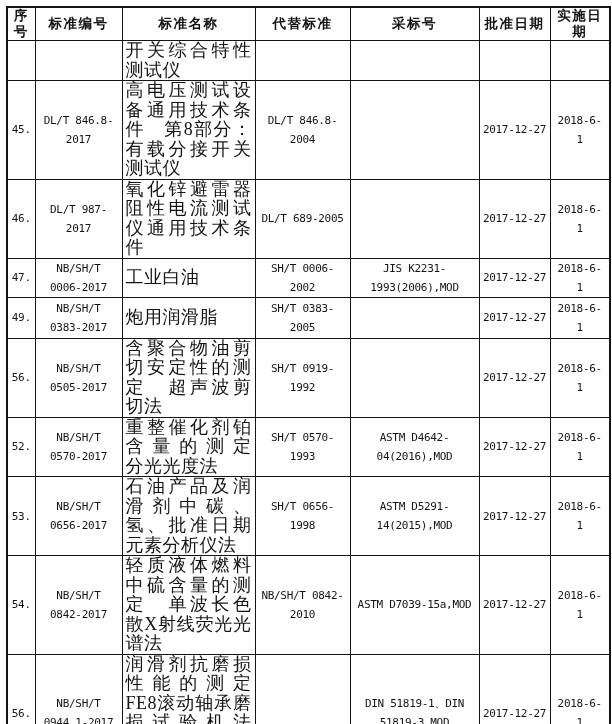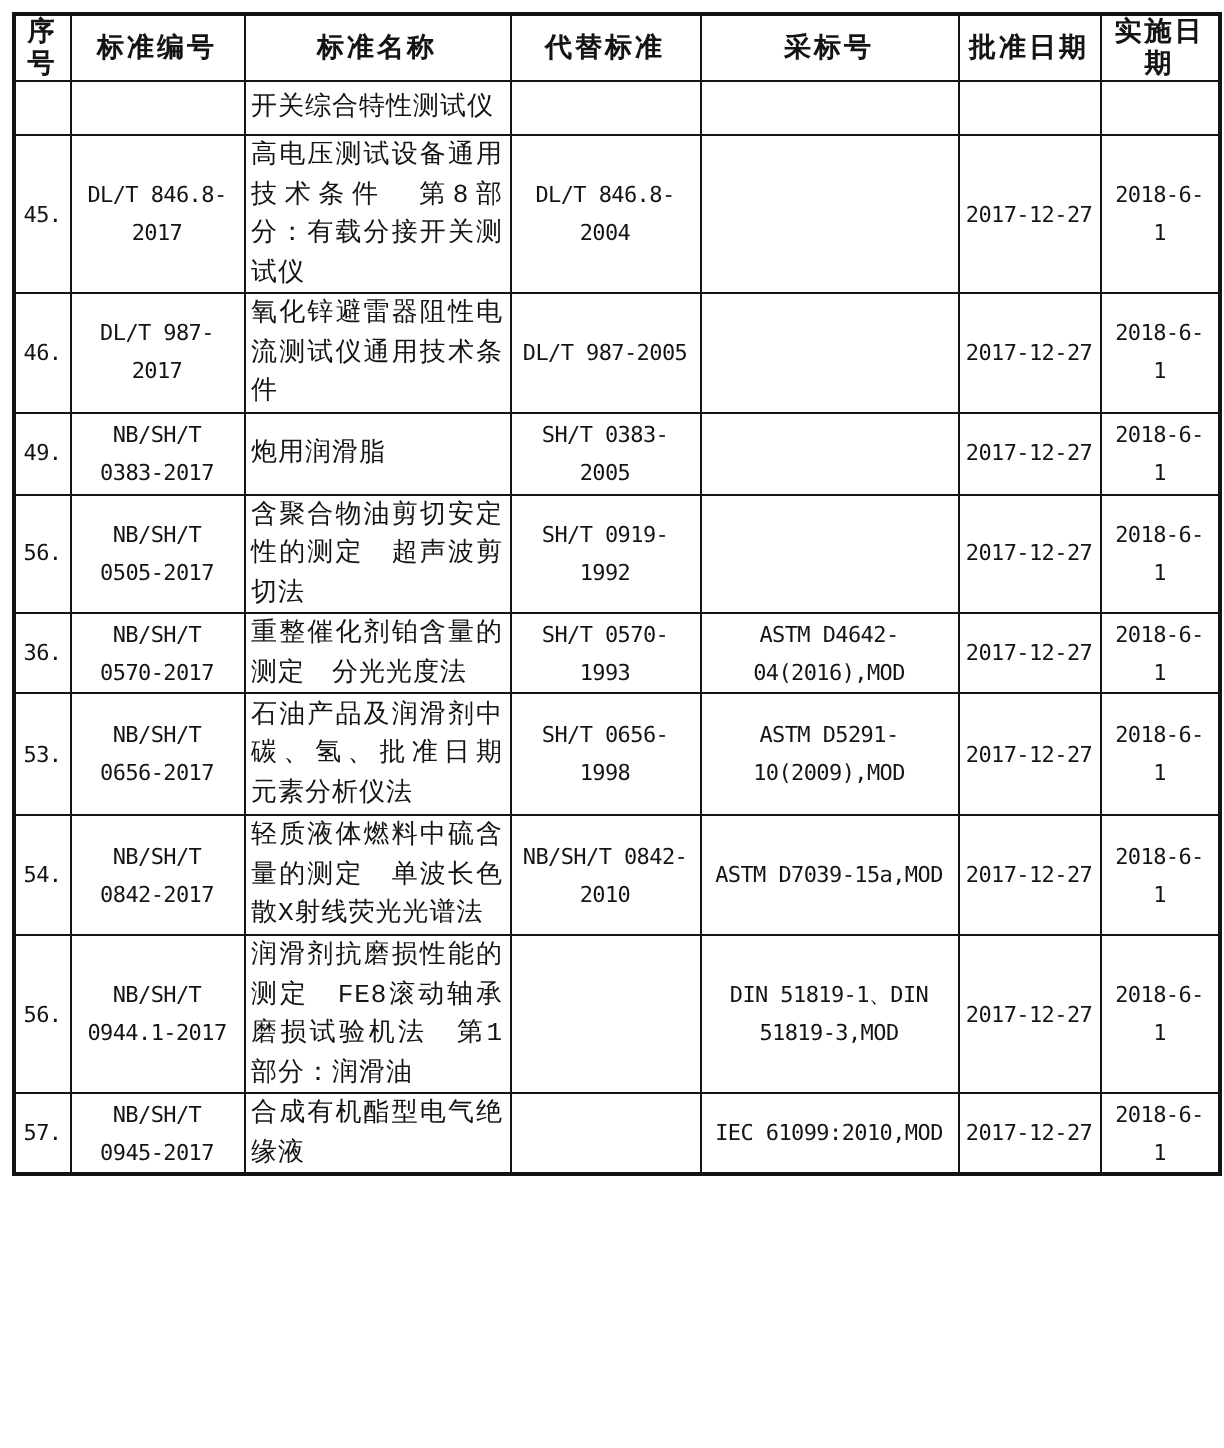--- a/index.html
+++ b/index.html
@@ -40,22 +40,22 @@
   }
   td.num {
     font-family: "DejaVu Sans Mono", monospace;
     font-size: 11px;
     letter-spacing: -0.3px;
     line-height: 19px;
     text-align: center;
     white-space: pre-line;
   }
   td.name {
-    font-family: Liberation Mono, monospace;
-    font-size: 13px;
+    font-family: Liberation Serif, serif;
+    font-size: 18px;
     line-height: 19.5px;
     text-align: justify;
     text-justify: inter-character;
     letter-spacing: 0.5px;
     padding: 0 4px;
   }
 </style>
 </head>
 <body>
 
@@ -103,22 +103,35 @@
         <td class="num"></td>
         <td class="num">2017-12-27</td>
         <td class="num">2018-6-
 1</td>
       </tr>
       <tr style="height:37px">
         <td class="num">46.</td>
         <td class="num">DL/T 987-
 2017</td>
         <td class="name">氧化锌避雷器阻性电流测试仪通用技术条件</td>
-        <td class="num">DL/T 987-2005</td>
-        <td class="num"></td>
+        <td class="num">DL/T 689-2005</td>
+        <td class="num"></td>
+        <td class="num">2017-12-27</td>
+        <td class="num">2018-6-
+1</td>
+      </tr>
+      <tr style="height:38px">
+        <td class="num">47.</td>
+        <td class="num">NB/SH/T
+0006-2017</td>
+        <td class="name">工业白油</td>
+        <td class="num">SH/T 0006-
+2002</td>
+        <td class="num">JIS K2231-
+1993(2006),MOD</td>
         <td class="num">2017-12-27</td>
         <td class="num">2018-6-
 1</td>
       </tr>
       <tr style="height:41px">
         <td class="num">49.</td>
         <td class="num">NB/SH/T
 0383-2017</td>
         <td class="name">炮用润滑脂</td>
         <td class="num">SH/T 0383-
@@ -134,41 +147,41 @@
 0505-2017</td>
         <td class="name">含聚合物油剪切安定性的测定　超声波剪切法</td>
         <td class="num">SH/T 0919-
 1992</td>
         <td class="num"></td>
         <td class="num">2017-12-27</td>
         <td class="num">2018-6-
 1</td>
       </tr>
       <tr style="height:39px">
-        <td class="num">36.</td>
+        <td class="num">52.</td>
         <td class="num">NB/SH/T
 0570-2017</td>
         <td class="name">重整催化剂铂含量的测定　分光光度法</td>
         <td class="num">SH/T 0570-
 1993</td>
         <td class="num">ASTM D4642-
 04(2016),MOD</td>
         <td class="num">2017-12-27</td>
         <td class="num">2018-6-
 1</td>
       </tr>
       <tr style="height:61px">
         <td class="num">53.</td>
         <td class="num">NB/SH/T
 0656-2017</td>
         <td class="name">石油产品及润滑剂中碳、氢、批准日期　元素分析仪法</td>
         <td class="num">SH/T 0656-
 1998</td>
         <td class="num">ASTM D5291-
-10(2009),MOD</td>
+14(2015),MOD</td>
         <td class="num">2017-12-27</td>
         <td class="num">2018-6-
 1</td>
       </tr>
       <tr style="height:60px">
         <td class="num">54.</td>
         <td class="num">NB/SH/T
 0842-2017</td>
         <td class="name">轻质液体燃料中硫含量的测定　单波长色散X射线荧光光谱法</td>
         <td class="num">NB/SH/T 0842-

